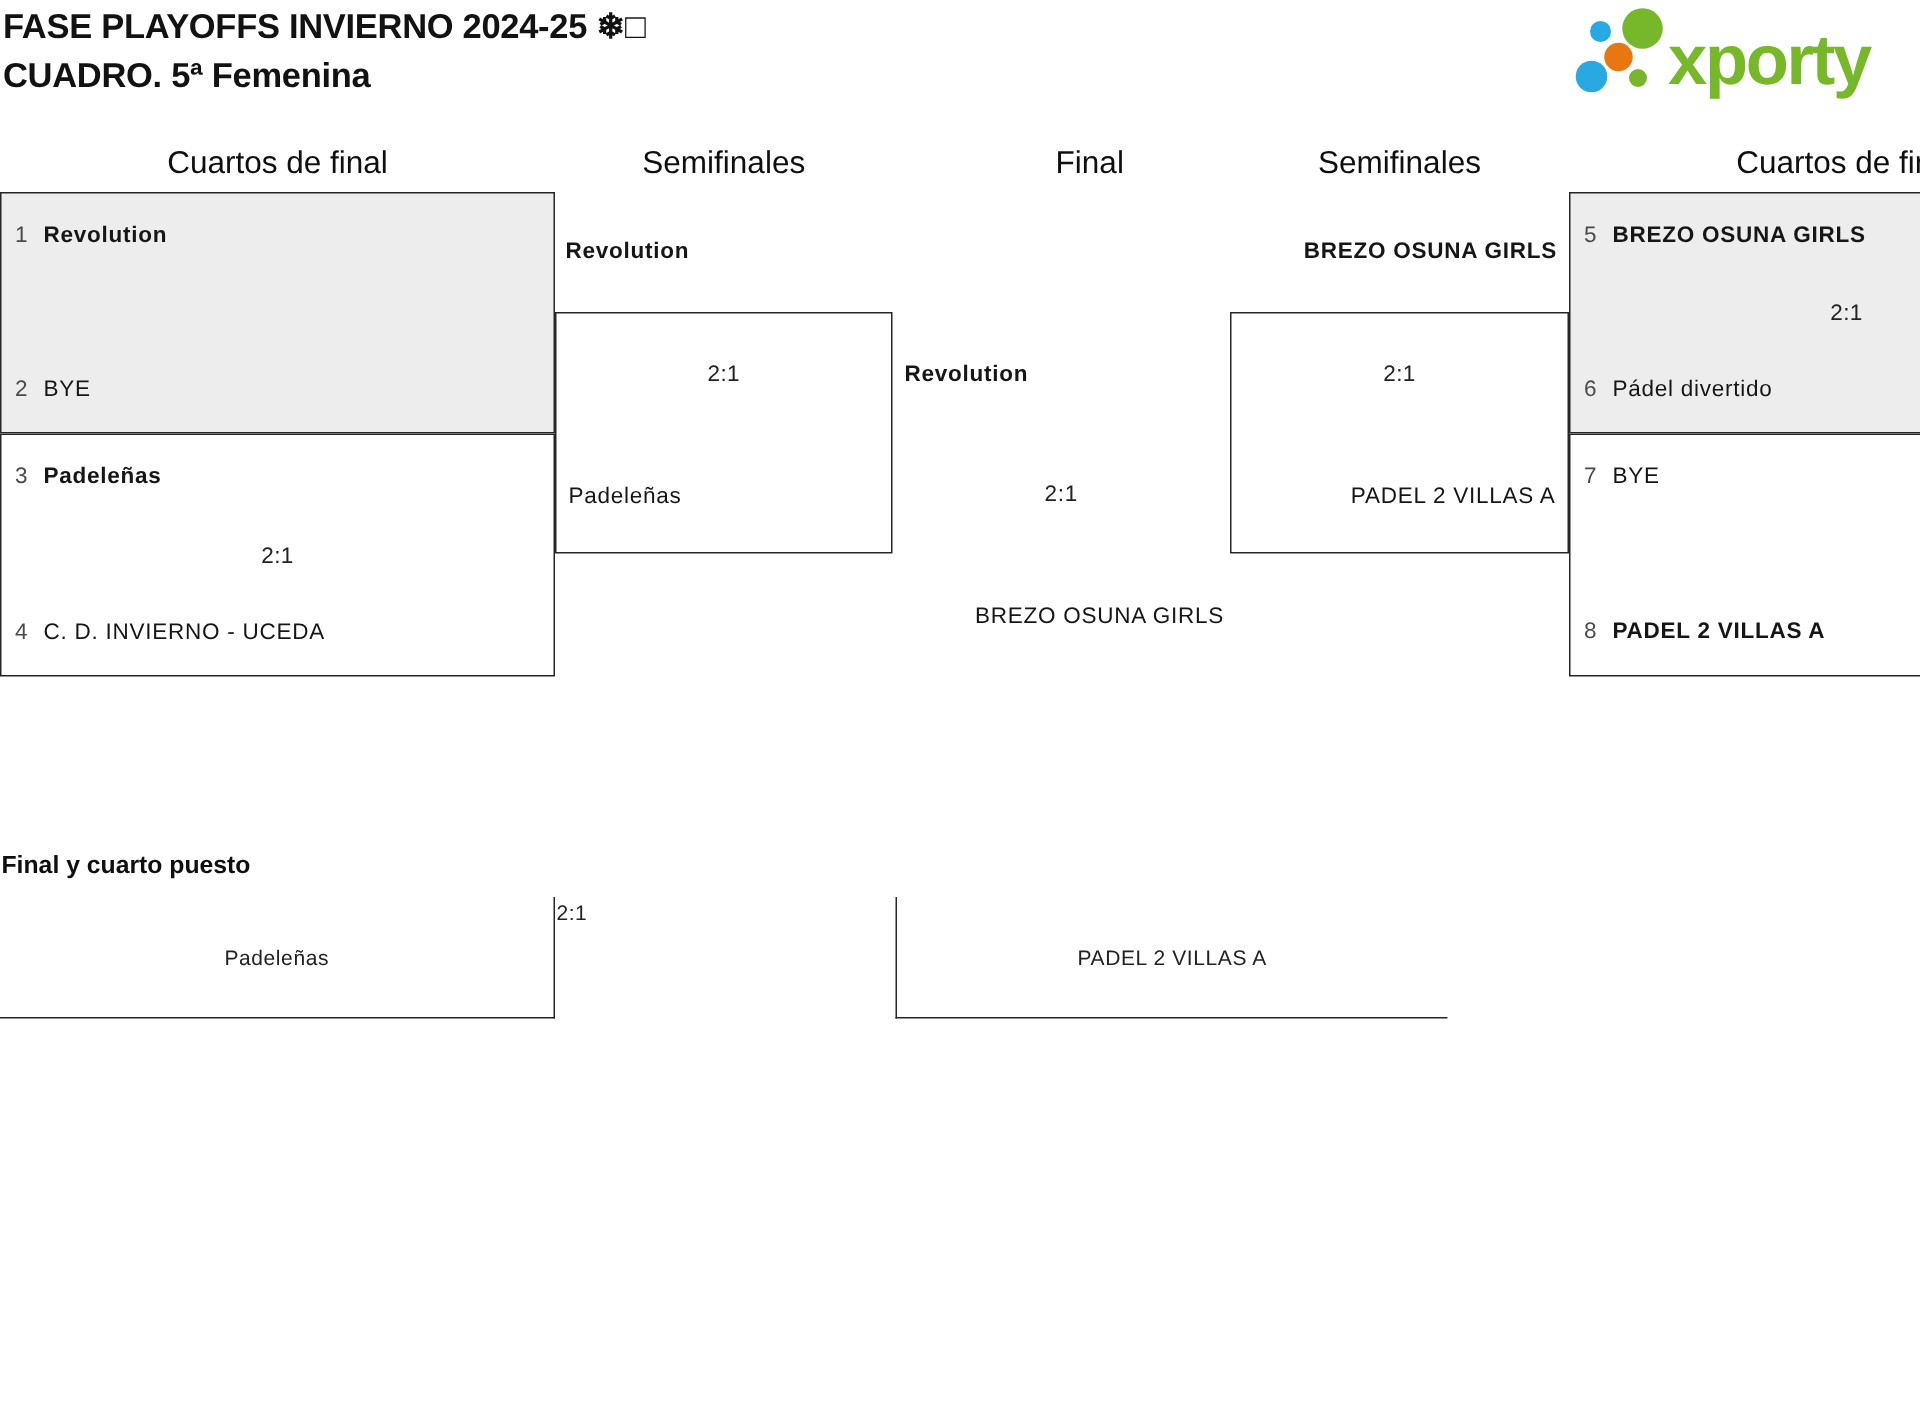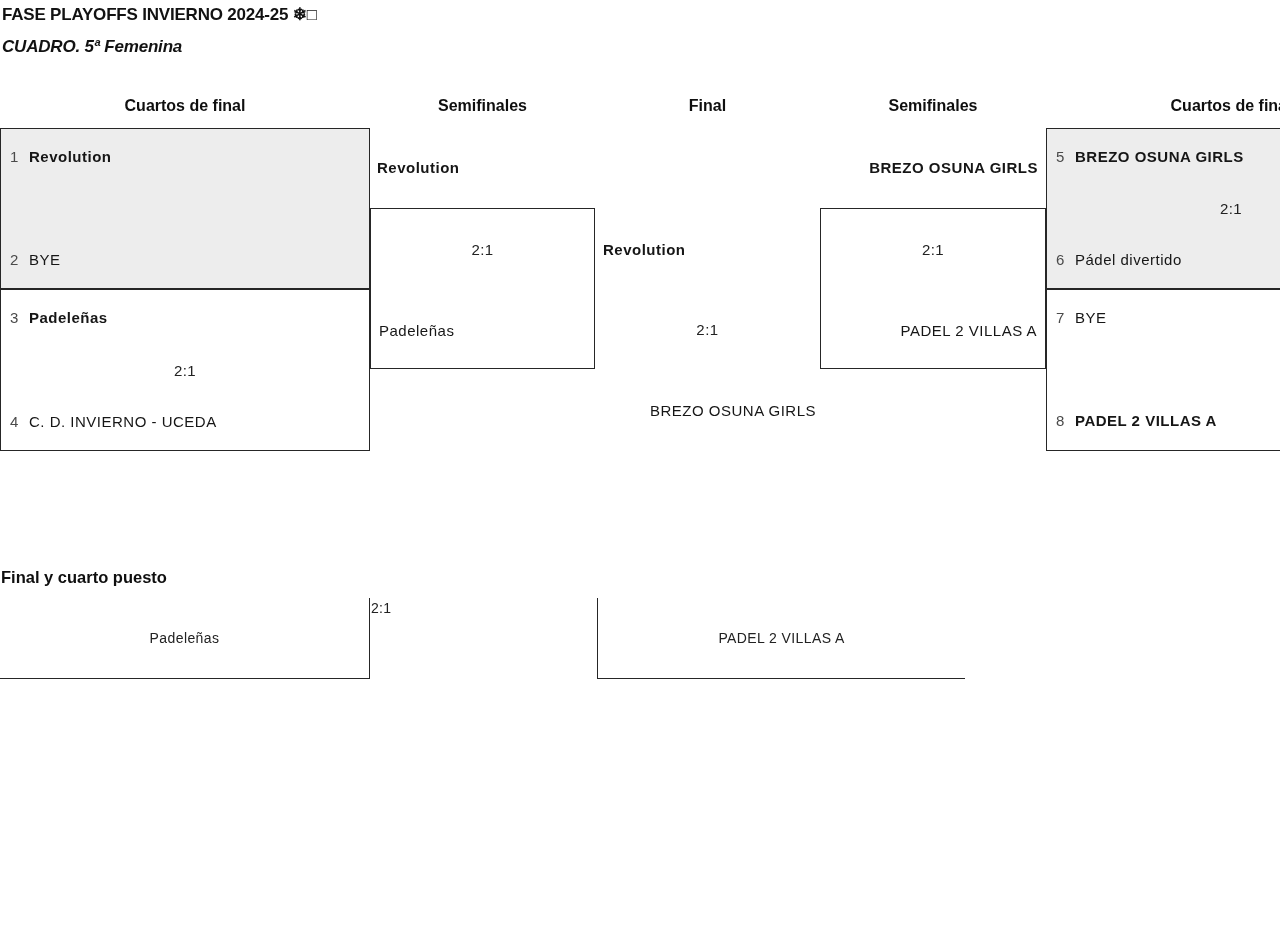--- a/index.html
+++ b/index.html
@@ -1,27 +1,27 @@
 <!DOCTYPE html>
 <html><head>
 <meta charset="utf-8">
 <style>
   html,body { margin:0; padding:0; background:#ffffff; }
   .canvas {
     position:relative; width:1280px; height:943px; background:#fff;
     font-family:"Liberation Sans", sans-serif; color:#161616;
     overflow:hidden;
   }
-  .title { position:absolute; left:2px; font-size:17px; font-weight:bold; letter-spacing:-0.2px; color:#121212; white-space:nowrap; }
+  .title { position:absolute; left:2px; font-size:23px; font-weight:bold; letter-spacing:-0.2px; color:#121212; white-space:nowrap; }
   .title.line1 { top:4px; }
-  .title.line2 { top:37px;font-style:italic; }
+  .title.line2 { top:37px; }
 
   .logo { position:absolute; left:1048px; top:0; width:232px; height:72px; cursor:pointer; }
 
-  .col-header { position:absolute; top:97px; height:20px; font-size:16px; font-weight:bold; text-align:center; color:#0f0f0f; white-space:nowrap; }
+  .col-header { position:absolute; top:97px; height:20px; font-size:21px; font-weight:normal; text-align:center; color:#0f0f0f; white-space:nowrap; }
 
   .box { position:absolute; box-sizing:border-box; border:1px solid #262626; background:#fff; }
   .box.gray { background:#ededed; }
 
   .team-row { position:absolute; left:0; right:0; height:18px; line-height:18px; font-size:15px; letter-spacing:0.5px; display:flex; white-space:nowrap; }
   .team-row .seed { flex:none; width:19px; padding-left:9px; color:#4a4a4a; letter-spacing:0; }
   .team-row .tname { color:#161616; }
   .bold { font-weight:bold; }
 
   .score { font-size:15px; letter-spacing:0.3px; color:#222; }
@@ -38,24 +38,34 @@
   .wordmark { font-family:"Liberation Sans", sans-serif; font-weight:bold; letter-spacing:-1.5px; }
 </style>
 </head>
 <body>
 
 <div class="canvas">
 
   <div class="title line1">FASE PLAYOFFS INVIERNO 2024-25 ❄□</div>
   <div class="title line2">CUADRO. 5ª Femenina</div>
 
+  <div class="logo">
+    <svg width="232" height="72" viewBox="0 0 232 72">
+      <circle cx="19" cy="21" r="7" fill="#29a9e1"></circle>
+      <circle cx="47" cy="19" r="13.5" fill="#76b82a"></circle>
+      <circle cx="31" cy="38" r="9.5" fill="#e87711"></circle>
+      <circle cx="13" cy="51" r="10.5" fill="#29a9e1"></circle>
+      <circle cx="44" cy="52" r="6" fill="#76b82a"></circle>
+      <text class="wordmark" x="64" y="56" font-size="47" fill="#76b82a">xporty</text>
+    </svg>
+  </div>
 
   <div class="col-header" style="left:0;    width:370px;">Cuartos de final</div>
   <div class="col-header" style="left:370px; width:225px;">Semifinales</div>
-  <div class="col-header" style="left:595px; width:225px;">Final</div>
+  <div class="col-header" style="left:614px; width:225px;">Final</div>
   <div class="col-header" style="left:820px; width:226px;">Semifinales</div>
   <div class="col-header" style="left:1046px; width:370px;">Cuartos de final</div>
 
   <div class="box gray" style="left:0; top:128px; width:370px; height:161px;">
     <div class="team-row" style="top:19px;">
       <span class="seed">1</span>
       <span class="tname bold">Revolution</span>
     </div>
     <div class="team-row" style="bottom:19px;">
       <span class="seed">2</span>

